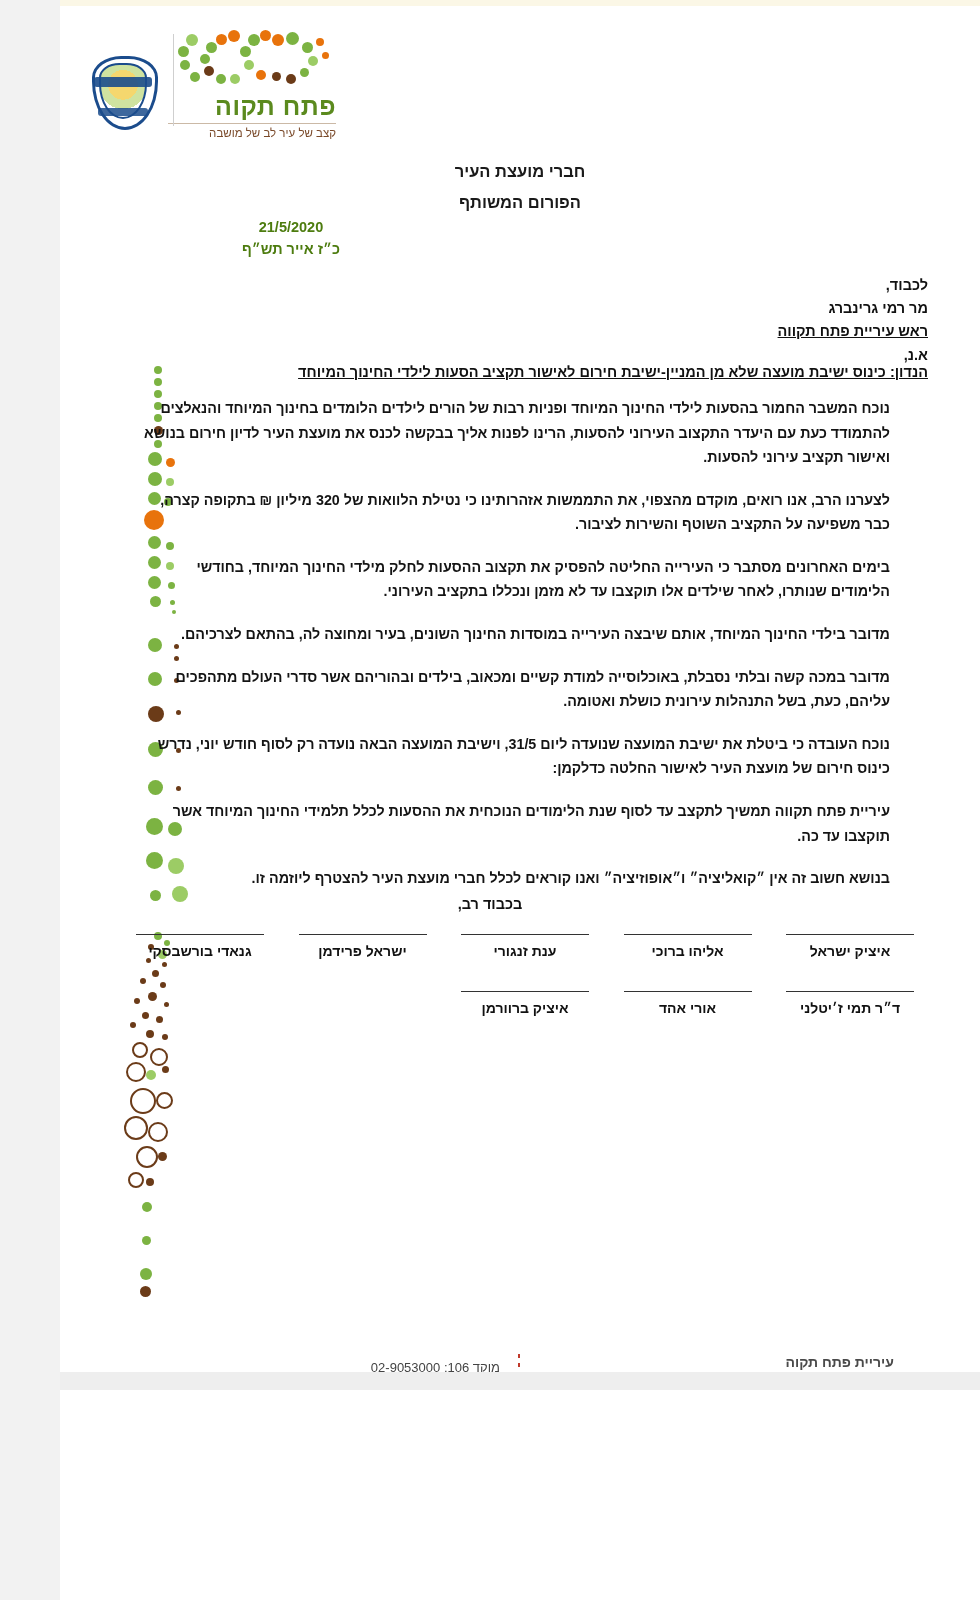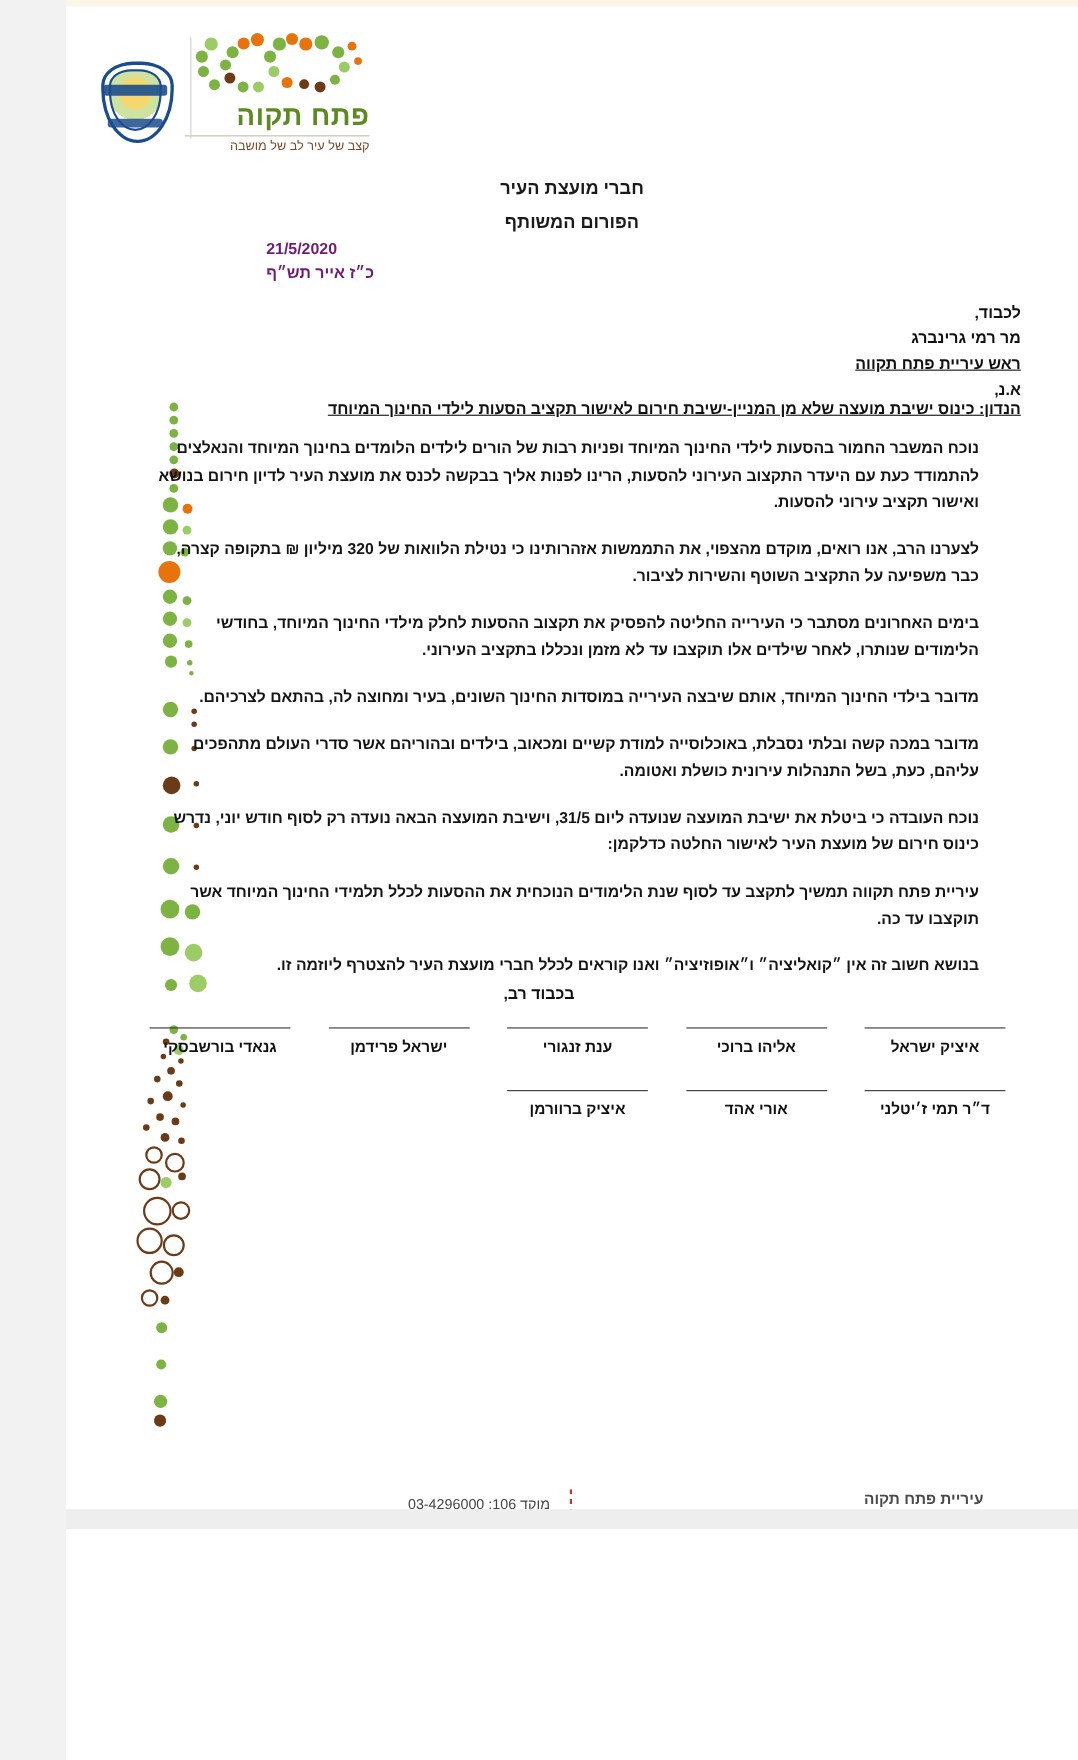--- a/index.html
+++ b/index.html
@@ -63,21 +63,21 @@
   
   .body-area{
     position:absolute;right:0;top:150px;width:980px;
     direction:rtl;
   }
   .center-title{
     text-align:center;font-weight:bold;font-size:16.5px;color:#1a1a1a;line-height:1.9;
     margin:0 0 0 0;padding-right:120px;padding-left:60px;
   }
   .date-block{
-    position:absolute;right:700px;top:60px;text-align:left;font-size:14.5px;font-weight:bold;color:#701a75;line-height:1.55;
+    position:absolute;right:700px;top:60px;text-align:center;font-size:14.5px;font-weight:bold;color:#4d7c0f;line-height:1.55;
   }
   .to-block{
     position:absolute;right:112px;top:118px;width:790px;text-align:right;
     font-size:14.5px;font-weight:bold;color:#111;line-height:1.6;
   }
   .to-block .underline{text-decoration:underline;}
   .subject{
     position:absolute;right:112px;top:208px;width:790px;text-align:right;
     font-size:14.5px;font-weight:bold;color:#111;text-decoration:underline;
   }
@@ -317,21 +317,21 @@
       </div>
 
       <div class="footer">
         <div class="f-org">עיריית פתח תקוה</div>
         <div class="f-addr">
           <div>רח' העלייה השנייה ו, ת.ד. ו פתח-תקווה 49100</div>
           <div>P.O.B 1 PETACH-TIKVA, ISRAEL 49100 Tel: 03-9052222 :טל'</div>
         </div>
         <div class="f-sep"></div>
         <div class="f-contact">
-          <div>מוקד 106: 03-4296000</div>
+          <div>מוקד 106: 02-9053000</div>
           <div><a href="#">www.petah-tikva.muni.il</a></div>
         </div>
       </div>
 
     </div>
   </div>
 
   <div class="gap"></div>
 
   <div class="doc2">

